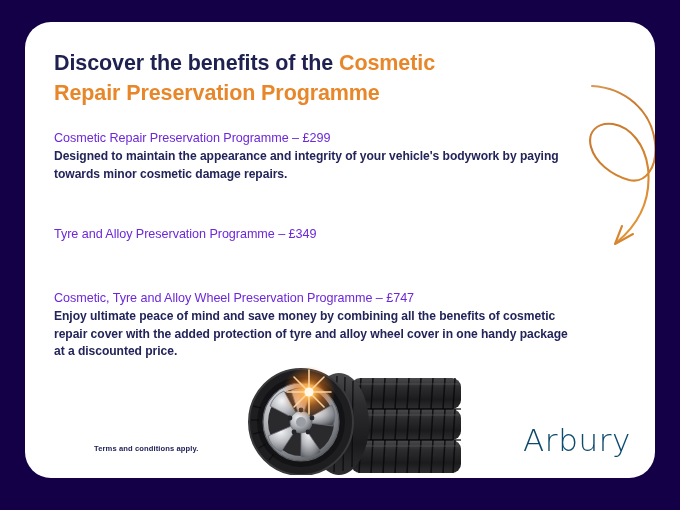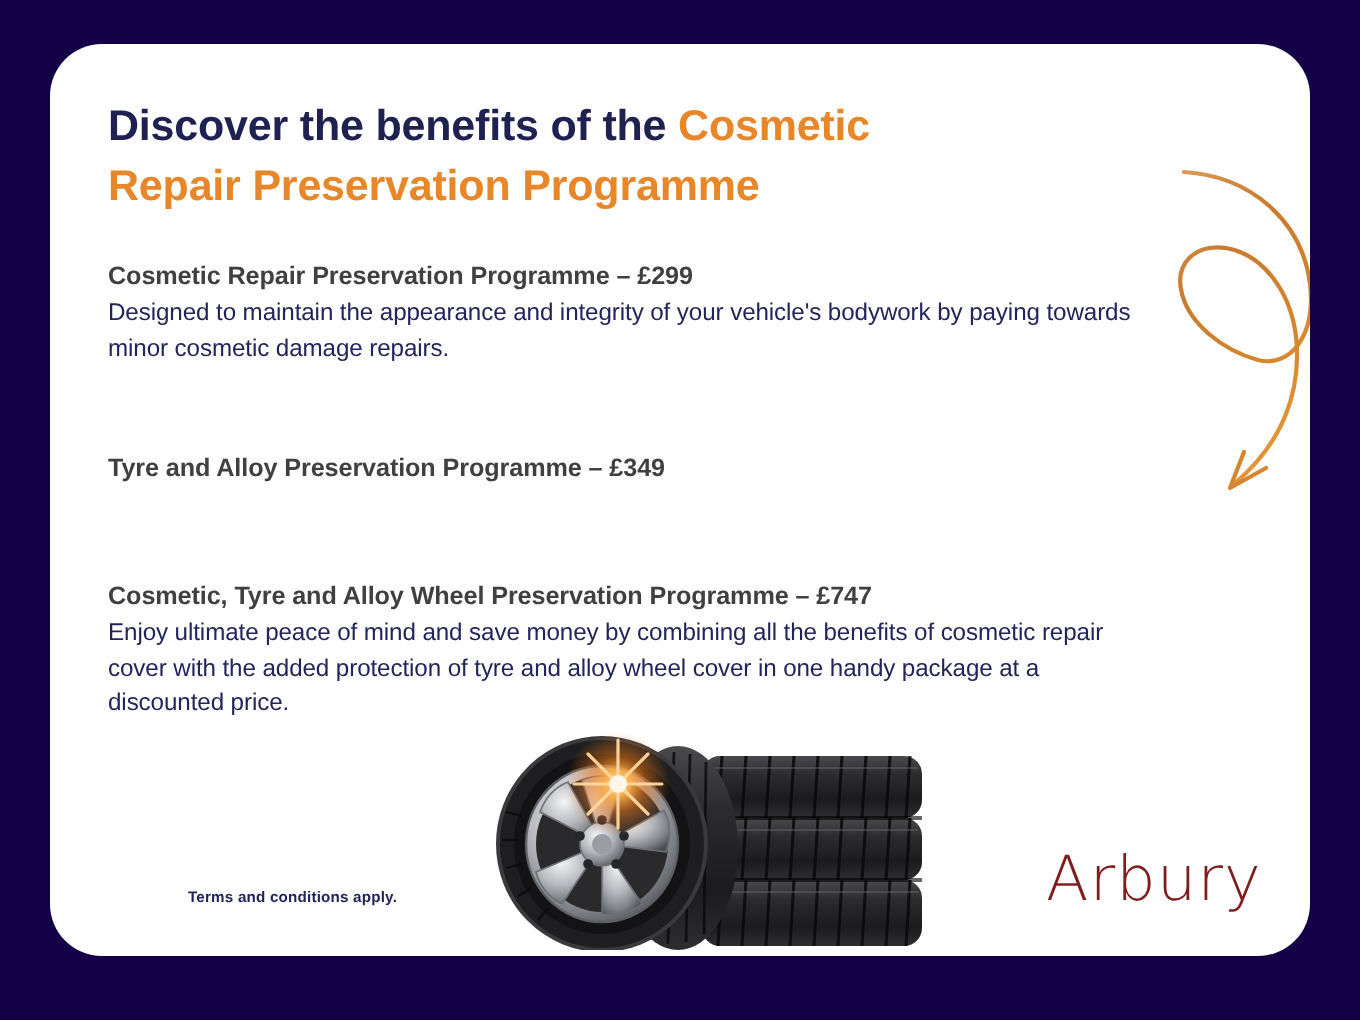--- a/index.html
+++ b/index.html
@@ -45,29 +45,29 @@
 
   
   .block { position: absolute; left: 29px; width: 524px; }
   .block-1 { top: 108px; }
   .block-2 { top: 180px; margin-top: 24px; }
   .block-3 { top: 268px; }
 
   .block h3 {
     margin: 0 0 2px 0;
     font-size: 12.6px;
-    font-weight: bold;
+    font-weight: normal;
     line-height: 16px;
     letter-spacing: -0.05px;
-    color: #404040;
+    color: #6d28d9;
   }
   .block p {
     margin: 0;
     font-size: 12.1px;
-    font-weight: normal;
+    font-weight: bold;
     line-height: 17.5px;
     letter-spacing: -0.05px;
     color: #23255a;
   }
 
   
   .terms {
     position: absolute;
     left: 29px;
     top: 422px;
@@ -77,21 +77,21 @@
     letter-spacing: 0.1px;
     margin-left: 40px;
   }
   .brand {
     position: absolute;
     right: 24px;
     top: 400px;
     font-size: 31px;
     font-weight: 300;
     letter-spacing: 0.6px;
-    color: #7f1d1d;
+    color: #0c4a6e;
     font-family: "DejaVu Sans", sans-serif;
   }
 
   
   .arrow {
     position: absolute;
     left: 520px;
     top: 28px;
     width: 130px;
     height: 200px;

